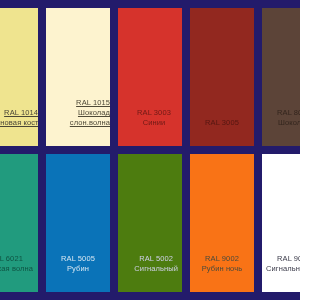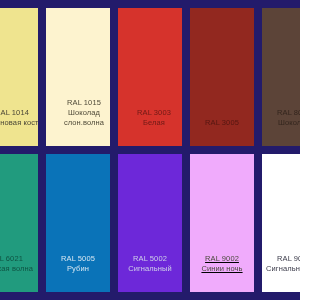--- a/index.html
+++ b/index.html
@@ -58,22 +58,23 @@
     display: block;
   }
 
   
   .swatch.center .label {
     text-align: center;
     padding: 0 4px;
   }
   
   .swatch.left .label {
-    text-align: center;
+    text-align: right;
     padding: 0 0 0 12px;
+    text-decoration: underline;
   }
 </style>
 </head>
 <body>
 
 <div id="palette" style="background: rgb(35, 27, 107);">
   <div class="grid">
       <div class="swatch left" style="background: rgb(239, 228, 143);">
         <div class="label" style="color: rgb(74, 70, 54);">
           <span class="ral">RAL 1014</span>
@@ -83,21 +84,21 @@
       <div class="swatch left" style="background: rgb(253, 243, 207);">
         <div class="label" style="color: rgb(79, 74, 56);">
           <span class="ral">RAL 1015</span>
           <span class="nm1">Шоколад</span>
           <span class="nm2">слон.волна</span>
         </div>
       </div>
       <div class="swatch center" style="background: rgb(214, 51, 44); padding-left: 8px;">
         <div class="label" style="color: rgb(111, 26, 22);">
           <span class="ral">RAL 3003</span>
-          <span class="nm1">Белая</span>
+          <span class="nm1">Синии</span>
         </div>
       </div>
       <div class="swatch center" style="background: rgb(146, 40, 31);">
         <div class="label" style="color: rgb(85, 22, 17);">
           <span class="ral">RAL 3005</span>
         </div>
       </div>
       <div class="swatch center" style="background: rgb(92, 68, 56);">
         <div class="label" style="color: rgb(51, 37, 29);">
           <span class="ral">RAL 8017</span>
@@ -109,30 +110,30 @@
           <span class="ral">RAL 6021</span>
           <span class="nm1">Морская волна</span>
         </div>
       </div>
       <div class="swatch center" style="background: rgb(10, 115, 184);">
         <div class="label" style="color: rgb(214, 231, 242);">
           <span class="ral">RAL 5005</span>
           <span class="nm1">Рубин</span>
         </div>
       </div>
-      <div class="swatch center" style="background: #6d28d9;">
+      <div class="swatch center" style="background: #4d7c0f; align-items: flex-end;">
         <div class="label" style="color: rgb(206, 208, 232);">
           <span class="ral">RAL 5002</span>
           <span class="nm1">Сигнальный</span>
         </div>
       </div>
-      <div class="swatch center" style="background: #f0abfc; text-decoration: underline;">
+      <div class="swatch center" style="background: #f97316;">
         <div class="label" style="color: rgb(74, 74, 60);">
           <span class="ral">RAL 9002</span>
-          <span class="nm1">Синии ночь</span>
+          <span class="nm1">Рубин ночь</span>
         </div>
       </div>
       <div class="swatch center" style="background: rgb(255, 255, 255);">
         <div class="label" style="color: rgb(59, 59, 74);">
           <span class="ral">RAL 9003</span>
           <span class="nm1">Сигнальный белый</span>
         </div>
       </div>
     </div>
 </div>

